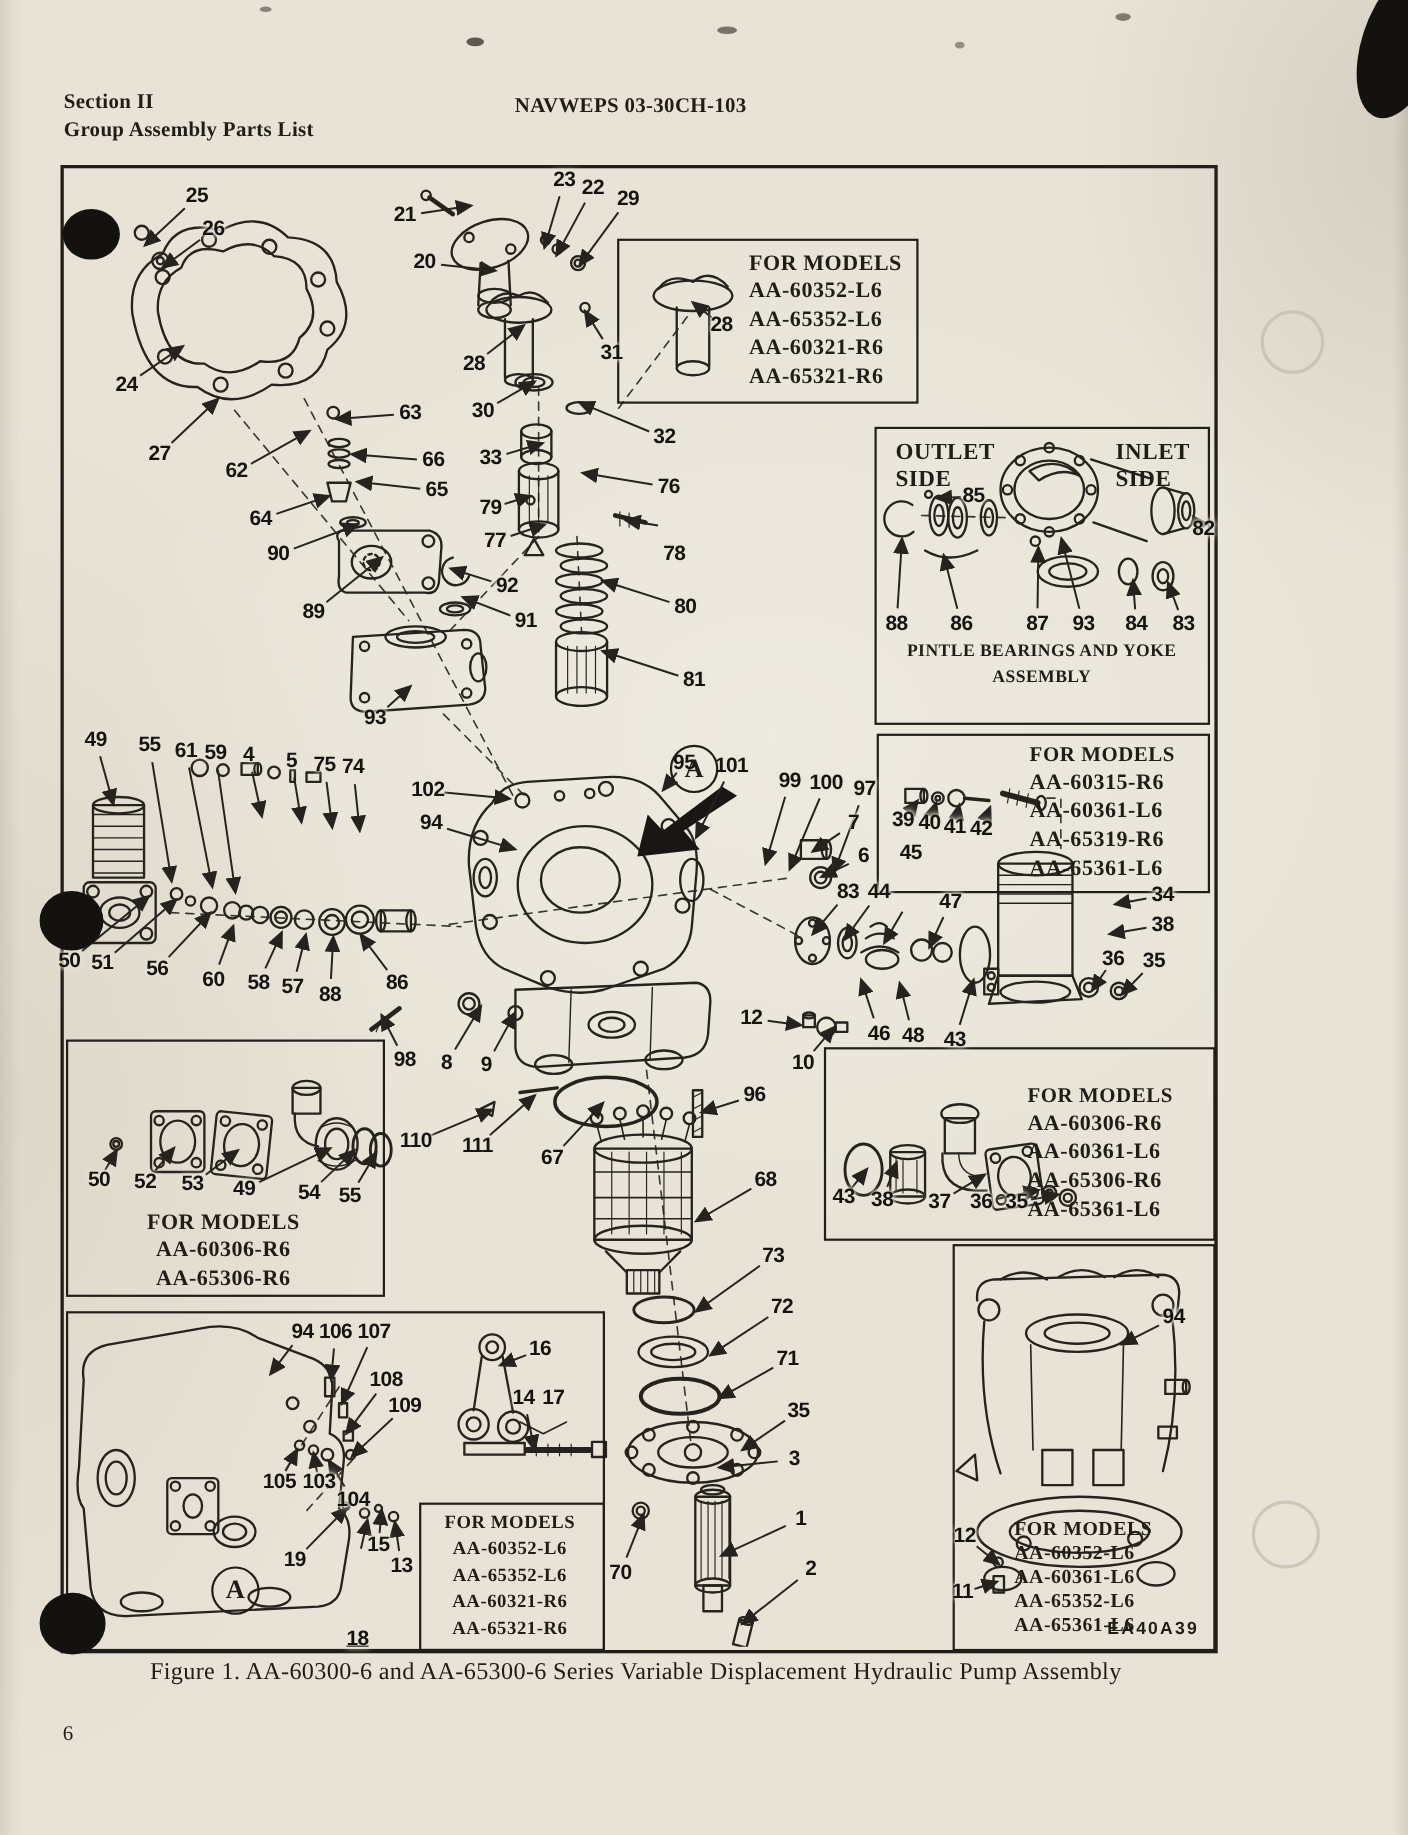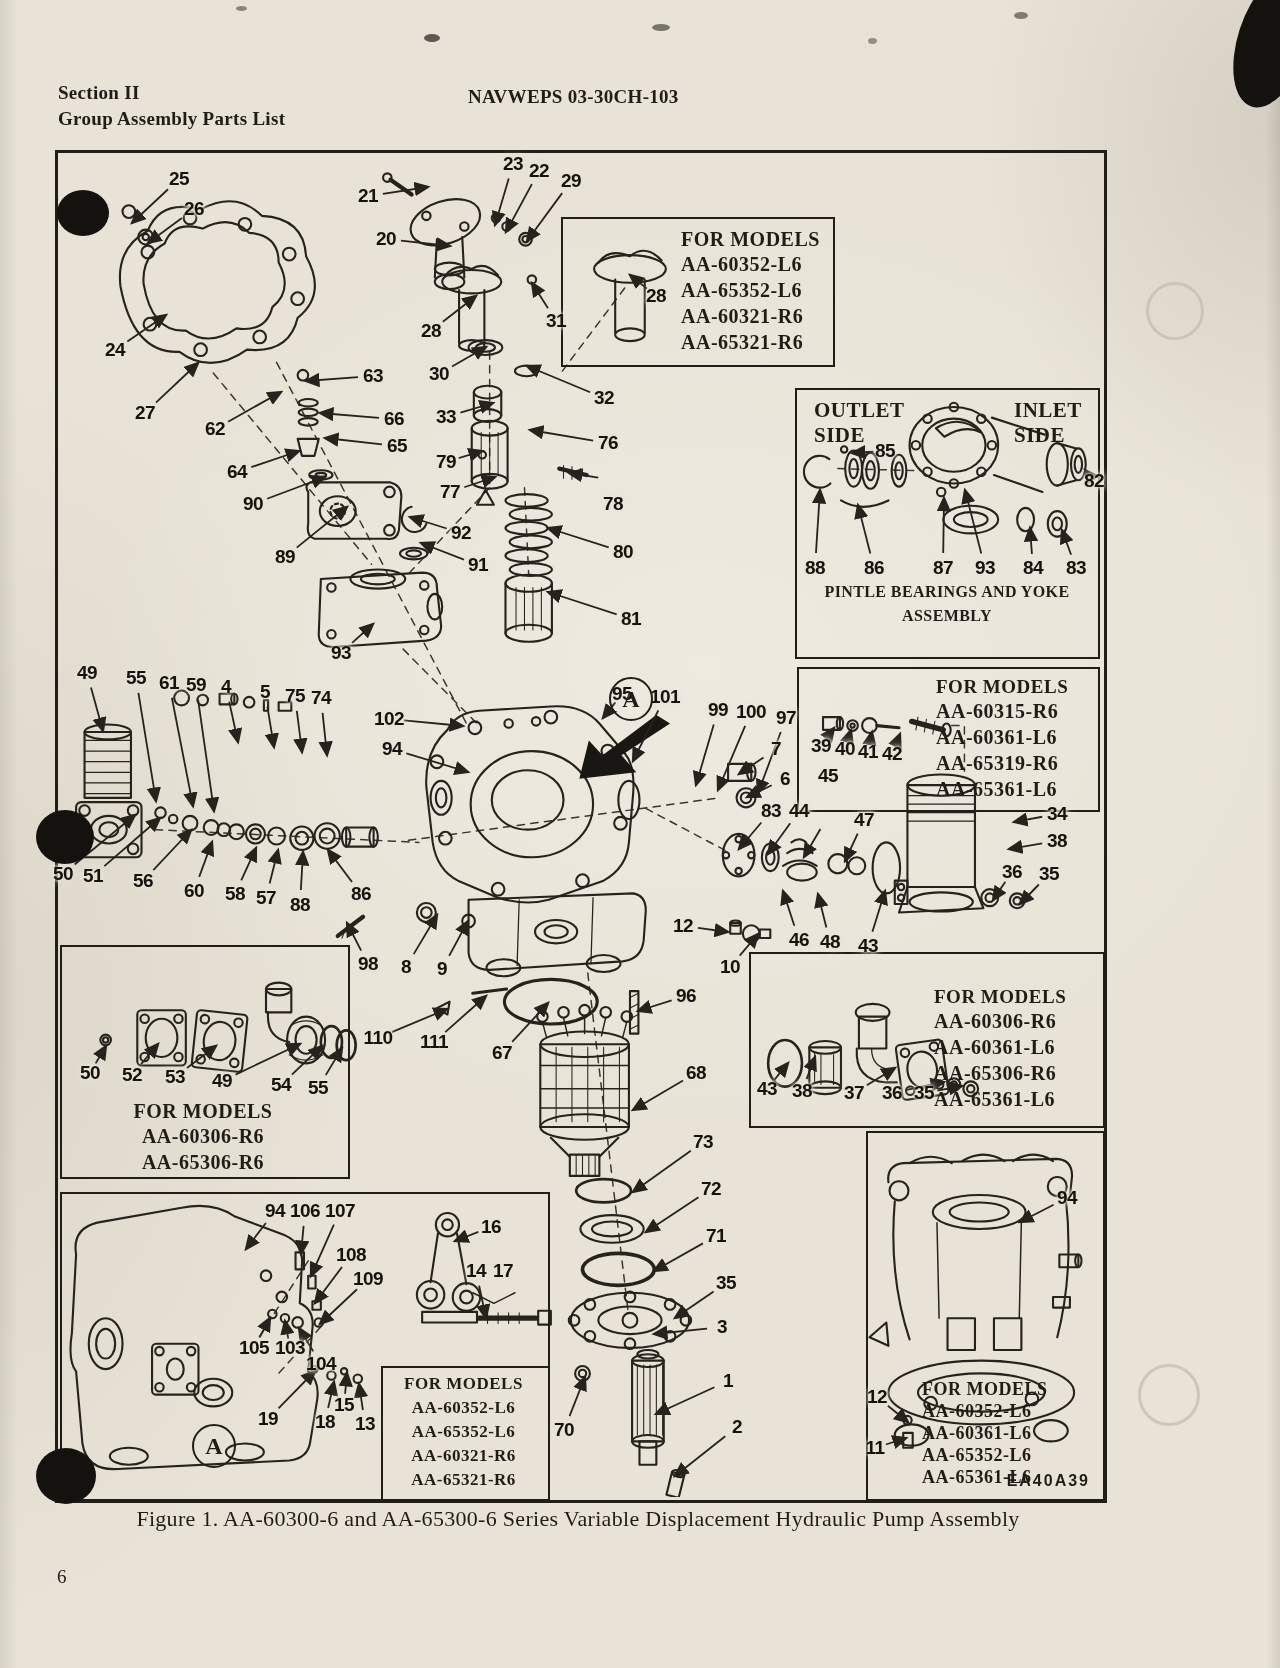--- a/index.html
+++ b/index.html
@@ -745,21 +745,21 @@
     <div class="callout" style="left: 340px; top: 1211px;">107</div>
     <div class="callout" style="left: 491px; top: 1227px;">16</div>
     <div class="callout" style="left: 351px; top: 1255px;">108</div>
     <div class="callout" style="left: 368px; top: 1279px;">109</div>
     <div class="callout" style="left: 476px; top: 1271px;">14</div>
     <div class="callout" style="left: 503px; top: 1271px;">17</div>
     <div class="callout" style="left: 254px; top: 1348px;">105</div>
     <div class="callout" style="left: 290px; top: 1348px;">103</div>
     <div class="callout" style="left: 321px; top: 1364px;">104</div>
     <div class="callout" style="left: 268px; top: 1419px;">19</div>
-    <div class="callout" style="left: 325px; top: 1422px;">18</div>
+    <div class="callout" style="left: 325px; top: 1490px; text-decoration: underline;">18</div>
     <div class="callout" style="left: 344px; top: 1405px;">15</div>
     <div class="callout" style="left: 365px; top: 1424px;">13</div>
     <div class="callout" style="left: 1067px; top: 1198px;">94</div>
     <div class="callout" style="left: 877px; top: 1397px;">12</div>
     <div class="callout" style="left: 875px; top: 1448px;">11</div>
   </div>
 
 <div class="boxtext" style="left:681px;top:228px;">
   <div class="models-title">FOR MODELS</div>
   <div>

